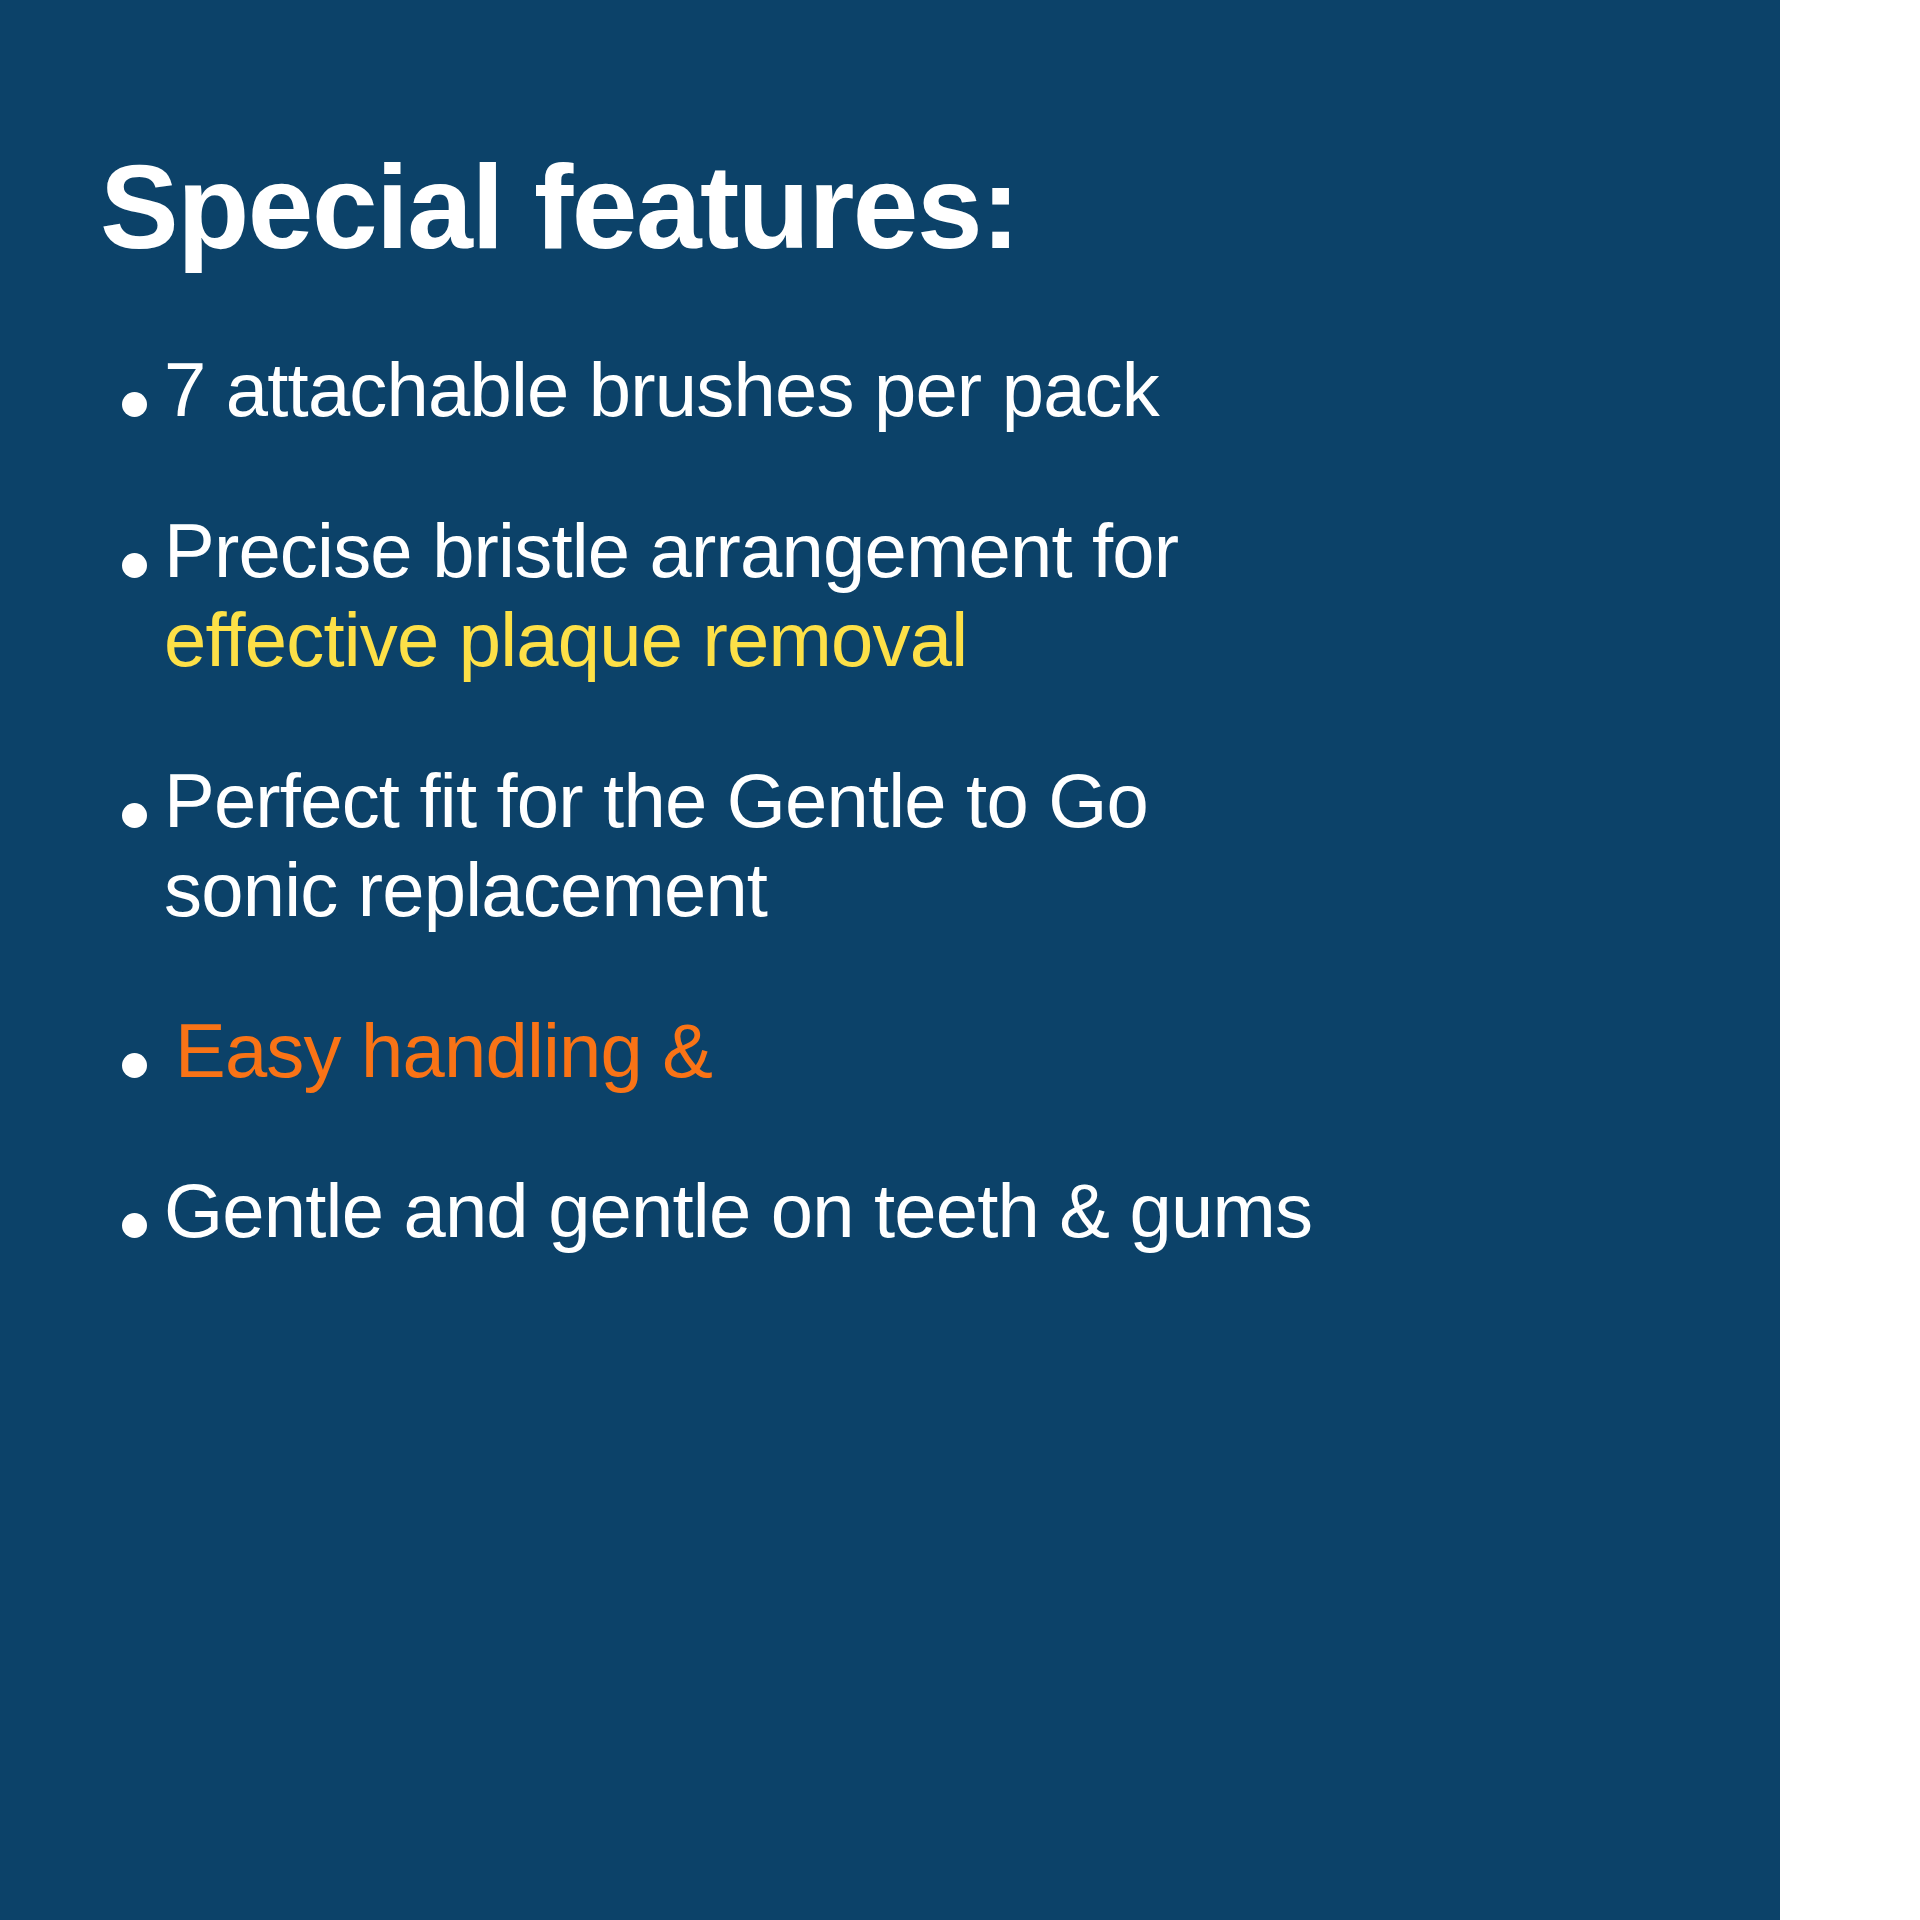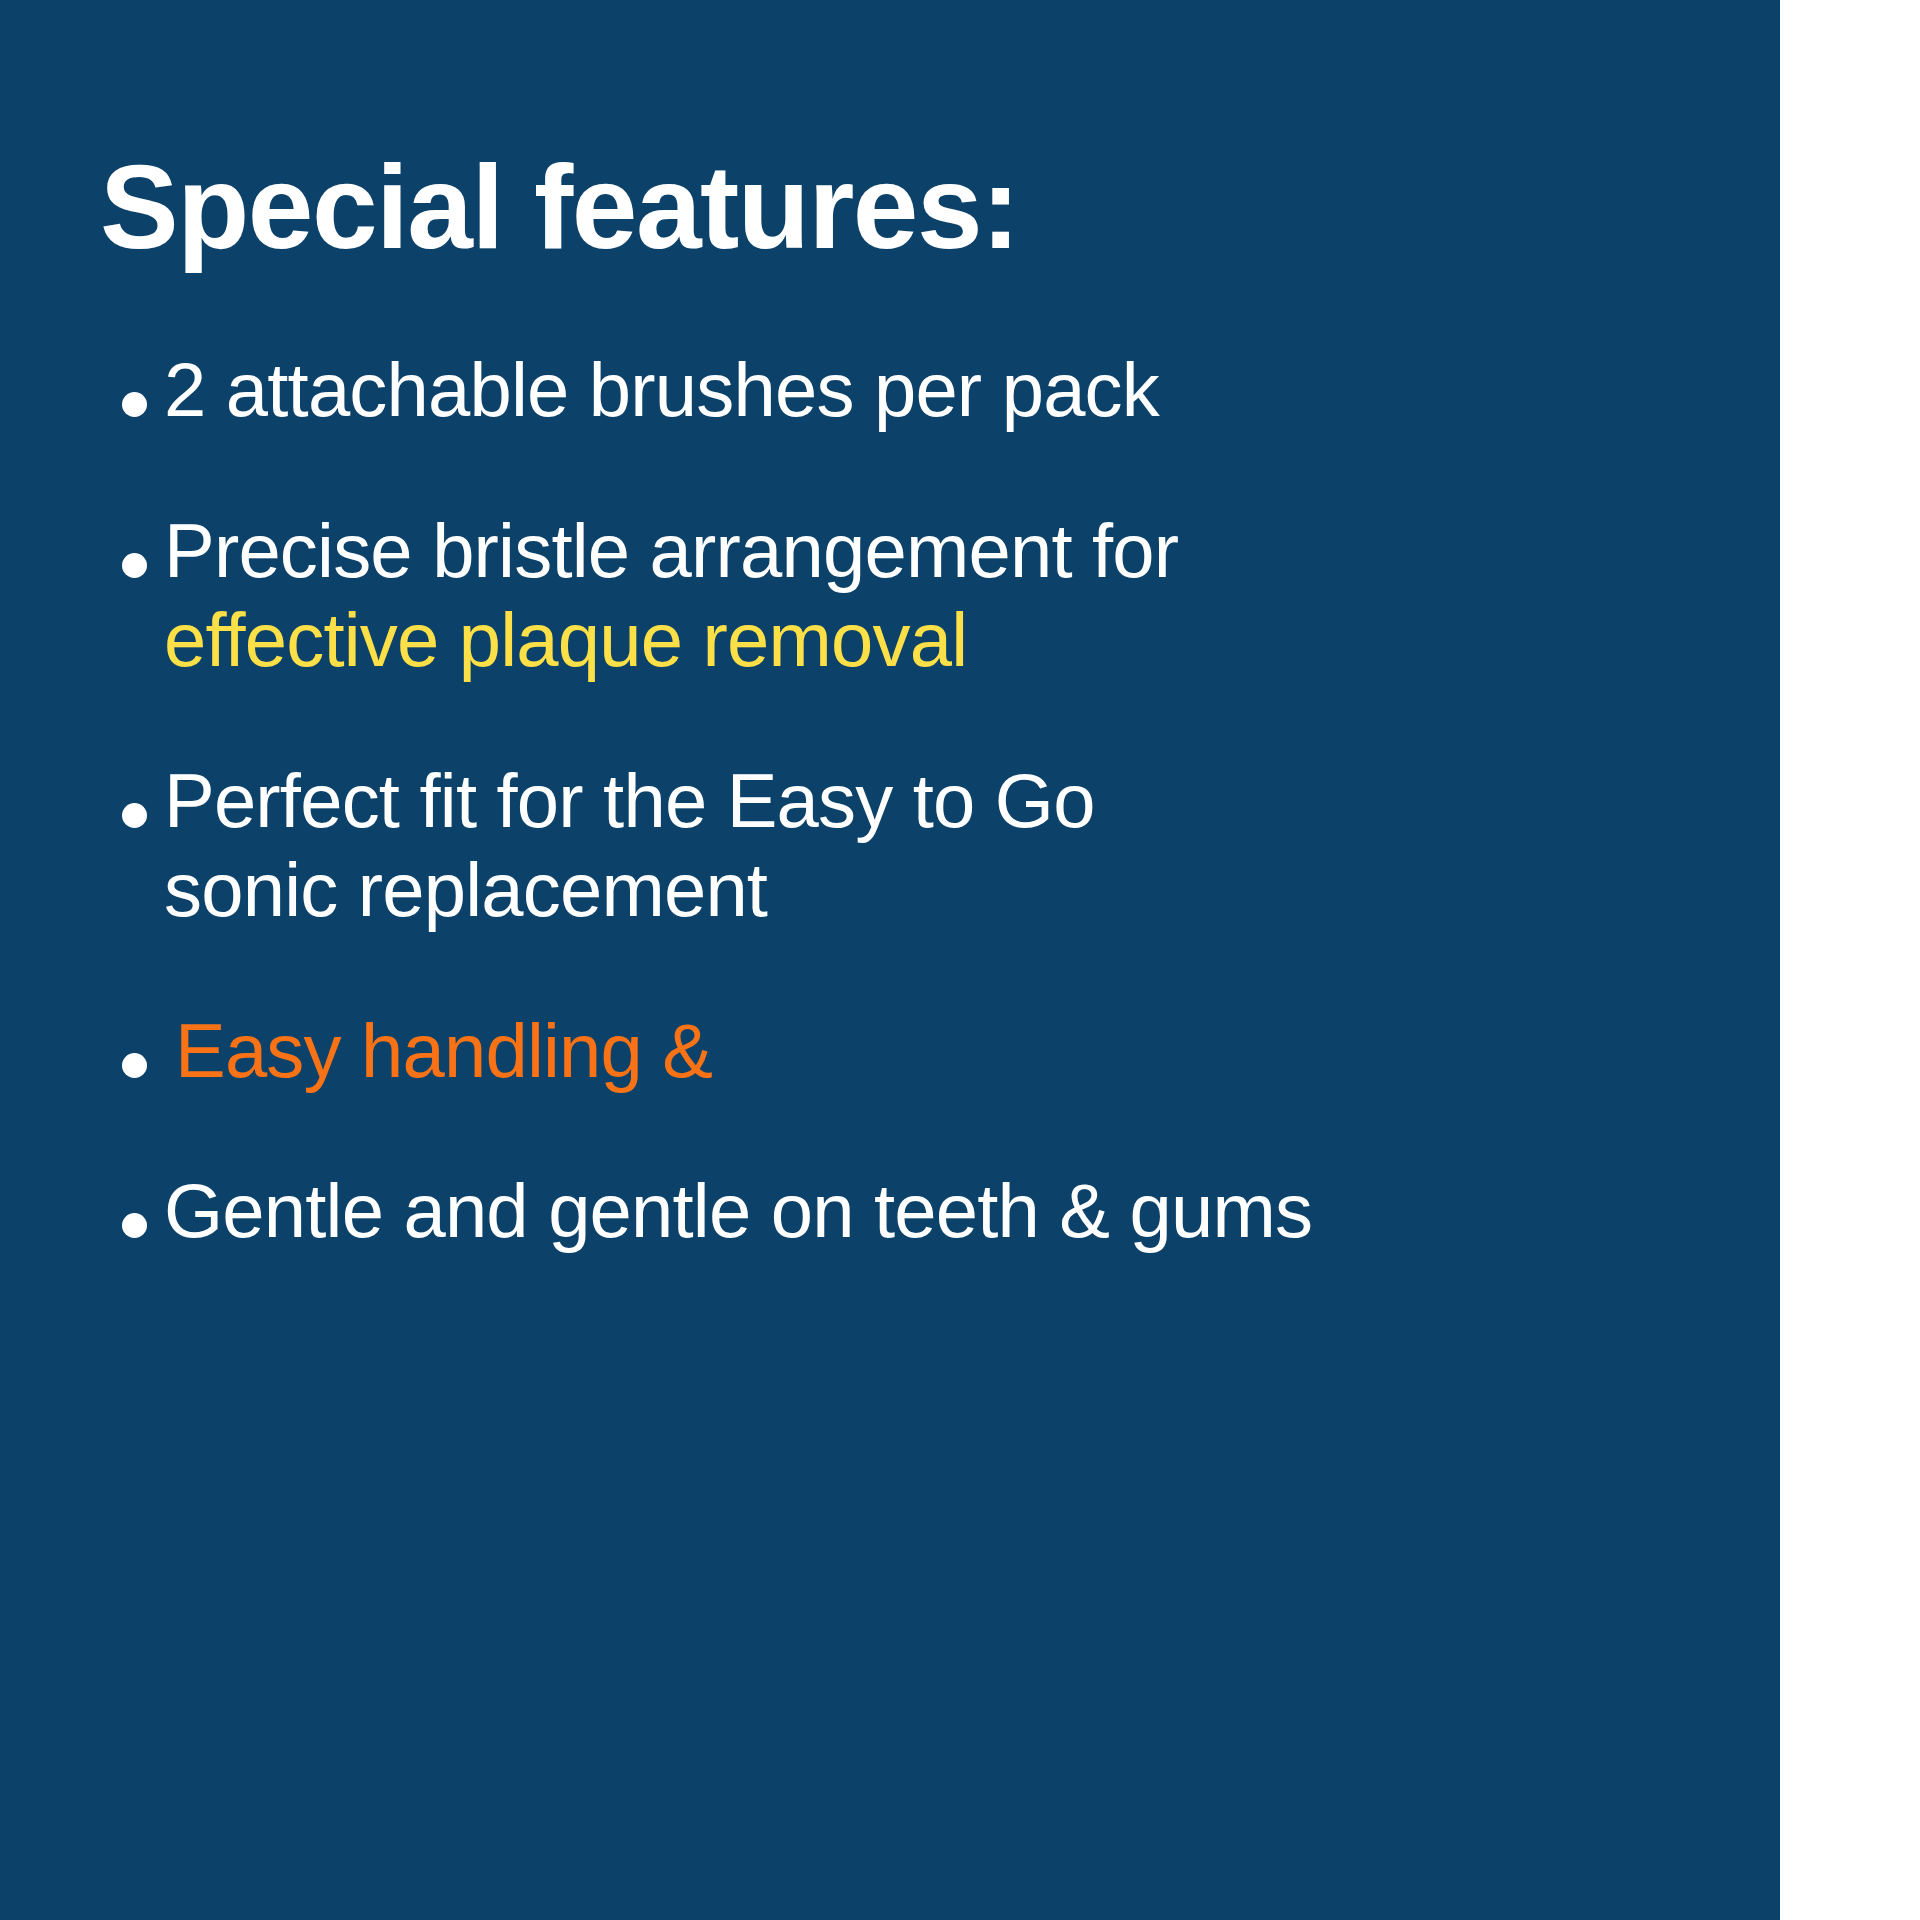--- a/index.html
+++ b/index.html
@@ -81,32 +81,32 @@
 <body>
 
 <div id="slide" style="background: rgb(12, 66, 105);">
 
   <h1 id="page-title" style="color: rgb(255, 255, 255);">Special features:</h1>
 
   <ul id="feature-list">
 
     <li class="feature-item">
       <span class="bullet-dot" style="background: rgb(255, 255, 255);"></span>
-      <span class="feature-line" style="color: rgb(255, 255, 255);">2 attachable brushes per pack</span>
+      <span class="feature-line" style="color: rgb(255, 255, 255);">7 attachable brushes per pack</span>
     </li>
 
     <li class="feature-item">
       <span class="bullet-dot" style="background: rgb(255, 255, 255);"></span>
       <span class="feature-line" style="color: rgb(255, 255, 255);">Precise bristle arrangement for</span>
       <span class="feature-line" style="color: #fde047;">effective plaque removal</span>
     </li>
 
     <li class="feature-item">
       <span class="bullet-dot" style="background: rgb(255, 255, 255);"></span>
-      <span class="feature-line" style="color: rgb(255, 255, 255);">Perfect fit for the Easy to Go</span>
+      <span class="feature-line" style="color: rgb(255, 255, 255);">Perfect fit for the Gentle to Go</span>
       <span class="feature-line" style="color: rgb(255, 255, 255);">sonic replacement</span>
     </li>
 
     <li class="feature-item">
       <span class="bullet-dot" style="background: rgb(255, 255, 255);"></span>
       <span class="feature-line" style="color: #f97316; margin-left: 11px;">Easy handling &amp;</span>
     </li>
 
     <li class="feature-item">
       <span class="bullet-dot" style="background: rgb(255, 255, 255);"></span>

